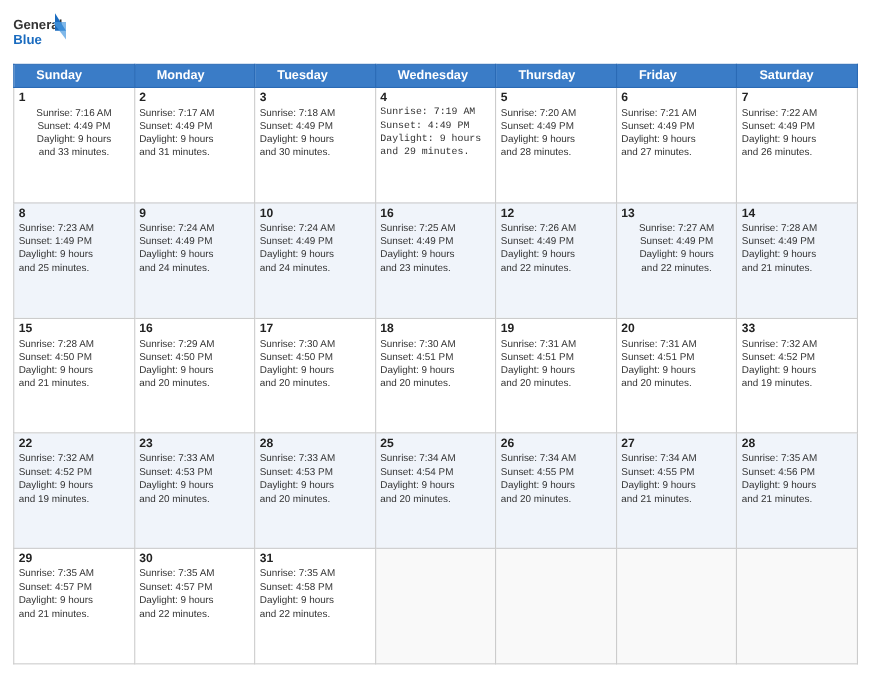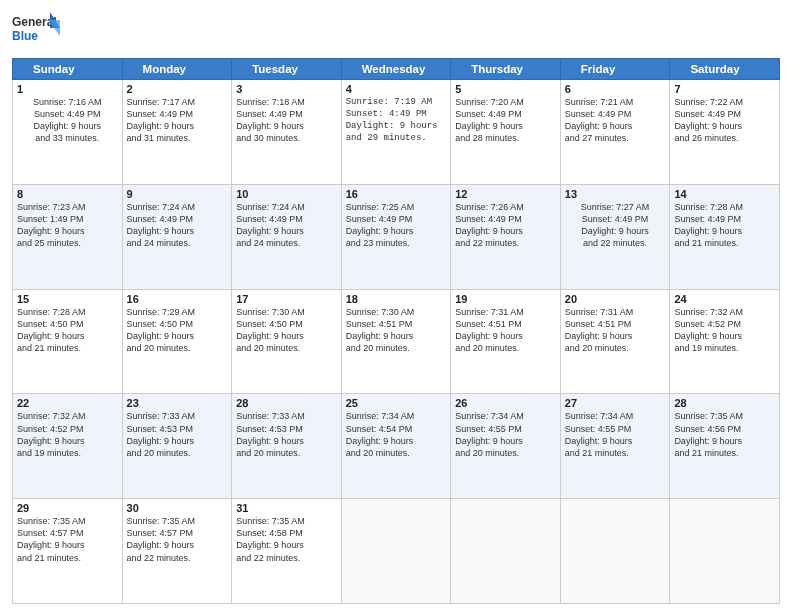--- a/index.html
+++ b/index.html
@@ -264,21 +264,21 @@
 and 20 minutes.</div>
           </td>
           <td>
             <span class="day-num">20</span>
             <div class="cell-text" style="white-space: pre-line;">Sunrise: 7:31 AM
 Sunset: 4:51 PM
 Daylight: 9 hours
 and 20 minutes.</div>
           </td>
           <td>
-            <span class="day-num">24</span>
+            <span class="day-num">33</span>
             <div class="cell-text" style="white-space: pre-line;">Sunrise: 7:32 AM
 Sunset: 4:52 PM
 Daylight: 9 hours
 and 19 minutes.</div>
           </td>
         </tr>
         <tr>
           <td>
             <span class="day-num">22</span>
             <div class="cell-text" style="white-space: pre-line;">Sunrise: 7:32 AM

